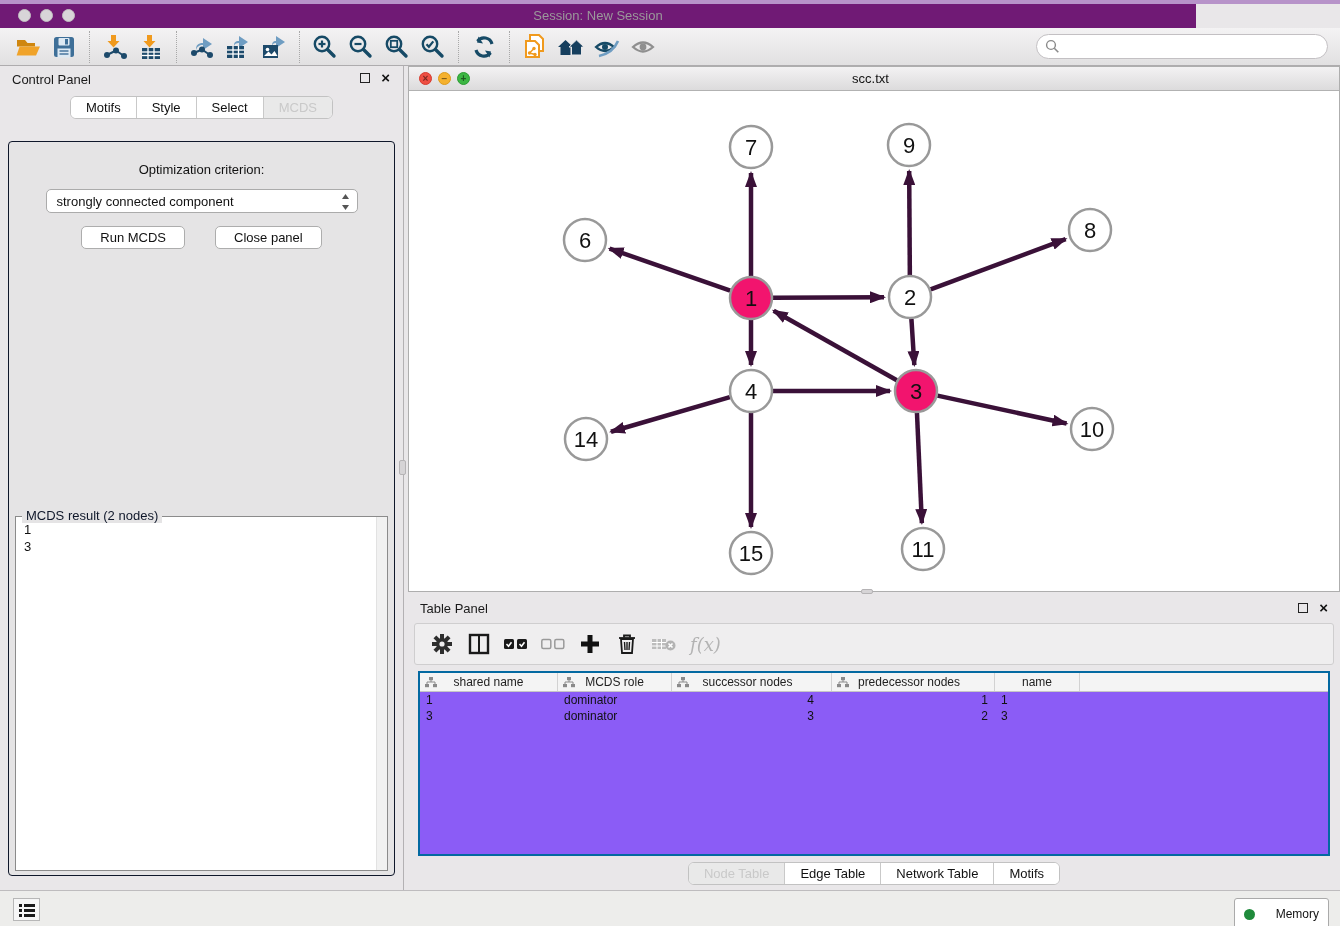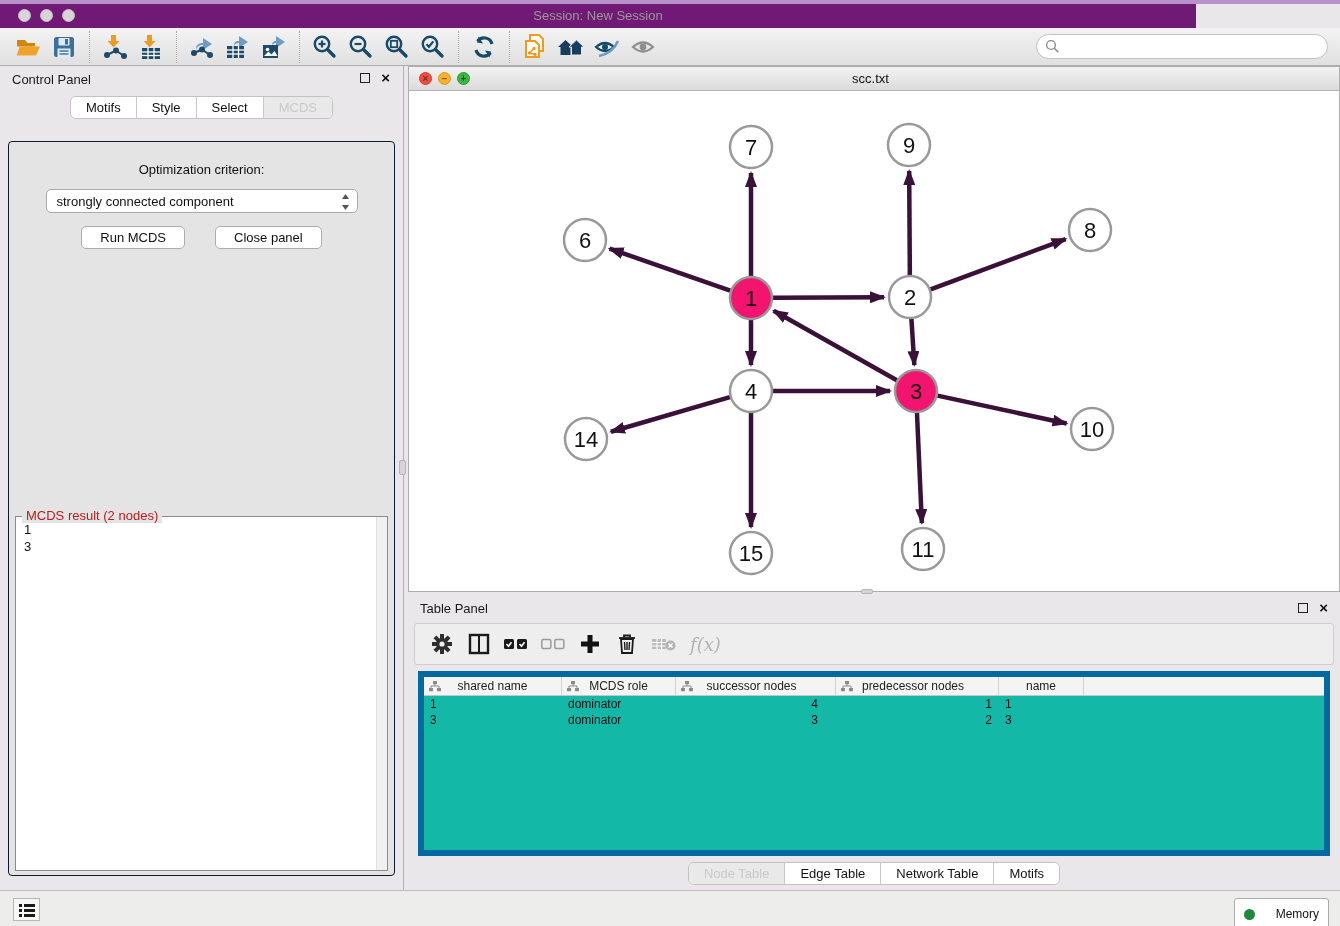--- a/index.html
+++ b/index.html
@@ -39,21 +39,21 @@
                 border:1px solid #0f172a; border-radius:4px;margin-top:21px; }
   .opt-label { margin-top:20px; text-align:center; font-size:13px; }
   .combo { width:312px; height:24px; margin:12px auto 0; background:#fff; border:1px solid #ababab; border-radius:5px;
            display:flex; align-items:center; padding:0 6px 0 10px; font-size:13px; position:relative; }
   .combo .stepper { position:absolute; right:7px; top:3px; }
   .btn-row { margin-top:13px; display:flex; justify-content:center; gap:30px; }
   .pbtn { height:23px; padding:0 18px; background:#fff; border:1px solid #adadad; border-radius:5px;
           font-size:13px; display:flex; align-items:center; }
 
   .result-box { position:absolute; left:6px; right:6px; top:374px; bottom:4px; border:1px solid #8b8b8b; background:#fff; }
-  .result-legend { position:absolute; top:-9px; left:6px; background:#e5e4e5; padding:0 4px; font-size:13px; color:#b91c1c; }
+  .result-legend { position:absolute; top:-9px; left:6px; background:#e5e4e5; padding:0 4px; font-size:13px; color:#0f172a; }
   .result-scroll { position:absolute; right:0; top:0; bottom:0; width:11px; background:#f1f1f1; border-left:1px solid #e2e2e2; }
   .result-text { padding:4px 8px; font-size:13px; line-height:17px; color:#111; }
 
   .split-handle { position:absolute; left:399px; top:460px; width:7px; height:15px; background:#d6d4d6; border:1px solid #b5b3b5; border-radius:2px; }
 
   
   .net-frame { position:absolute; left:408px; top:66px; width:932px; height:526px; background:#fff; border:1px solid #aeaeae; }
   .net-titlebar { position:absolute; left:0; top:0; right:0; height:24px; background:linear-gradient(#f3f2f3,#dcdbdc); border-bottom:1px solid #b2b2b2; }
   .tl { position:absolute; top:5px; width:13px; height:13px; border-radius:50%; font-size:10px; line-height:12px; text-align:center; color:rgba(0,0,0,0.5); font-weight:bold; }
   .tl.red { left:10px; background:#ee4e42; border:1px solid #d63a2e; }
@@ -64,21 +64,21 @@
   .bottom-handle { position:absolute; left:452px; bottom:-3px; width:12px; height:5px; background:#d6d4d6; border:1px solid #b5b3b5; border-radius:2px; }
 
   
   .table-panel { position:absolute; left:408px; top:595px; width:932px; height:295px; background:#e9e7e9; }
   .tp-header { position:absolute; left:0; top:0; right:0; height:24px; }
   .tp-toolbar { position:absolute; left:6px; right:6px; top:28px; height:42px; background:#efeeef; border:1px solid #cfcecf; border-radius:3px;
                 display:flex; align-items:center; padding-left:8px; }
   .tp-toolbar .tbi { width:37px; }
   .fx-label { font-family:"DejaVu Serif", serif; font-style:italic; font-size:18px; color:#b3b3b3; margin-left:8px; }
 
-  .data-table { position:absolute; left:10px; right:10px; top:76px; bottom:34px; background:#14b8a6; border:6px solid #0369a1; overflow:hidden; }
+  .data-table { position:absolute; left:10px; right:10px; top:76px; bottom:34px; background:#8b5cf6; border:2px solid #0369a1; overflow:hidden; }
   .thead { display:flex; background:#f4f4f4; border-bottom:1px solid #c6c6c6; height:19px; }
   .th { position:relative; border-right:1px solid #d2d2d2; font-size:12px; color:#222; display:flex; align-items:center; justify-content:center; }
   .th svg { position:absolute; left:5px; top:4px; }
   .trow { display:flex; height:16px; font-size:12px; color:#111; }
   .td { padding:1px 6px 0 6px; overflow:hidden; white-space:nowrap; }
   .c0 { width:138px; } .c1 { width:114px; } .c2 { width:160px; text-align:right; padding-right:18px; }
   .c3 { width:163px; text-align:right; padding-right:7px; } .c4 { width:85px; }
   .th.c2,.th.c3 { text-align:center; padding-right:8px; }
 
   .tp-tabs { position:absolute; left:0; right:0; bottom:5px; display:flex; justify-content:center; }

